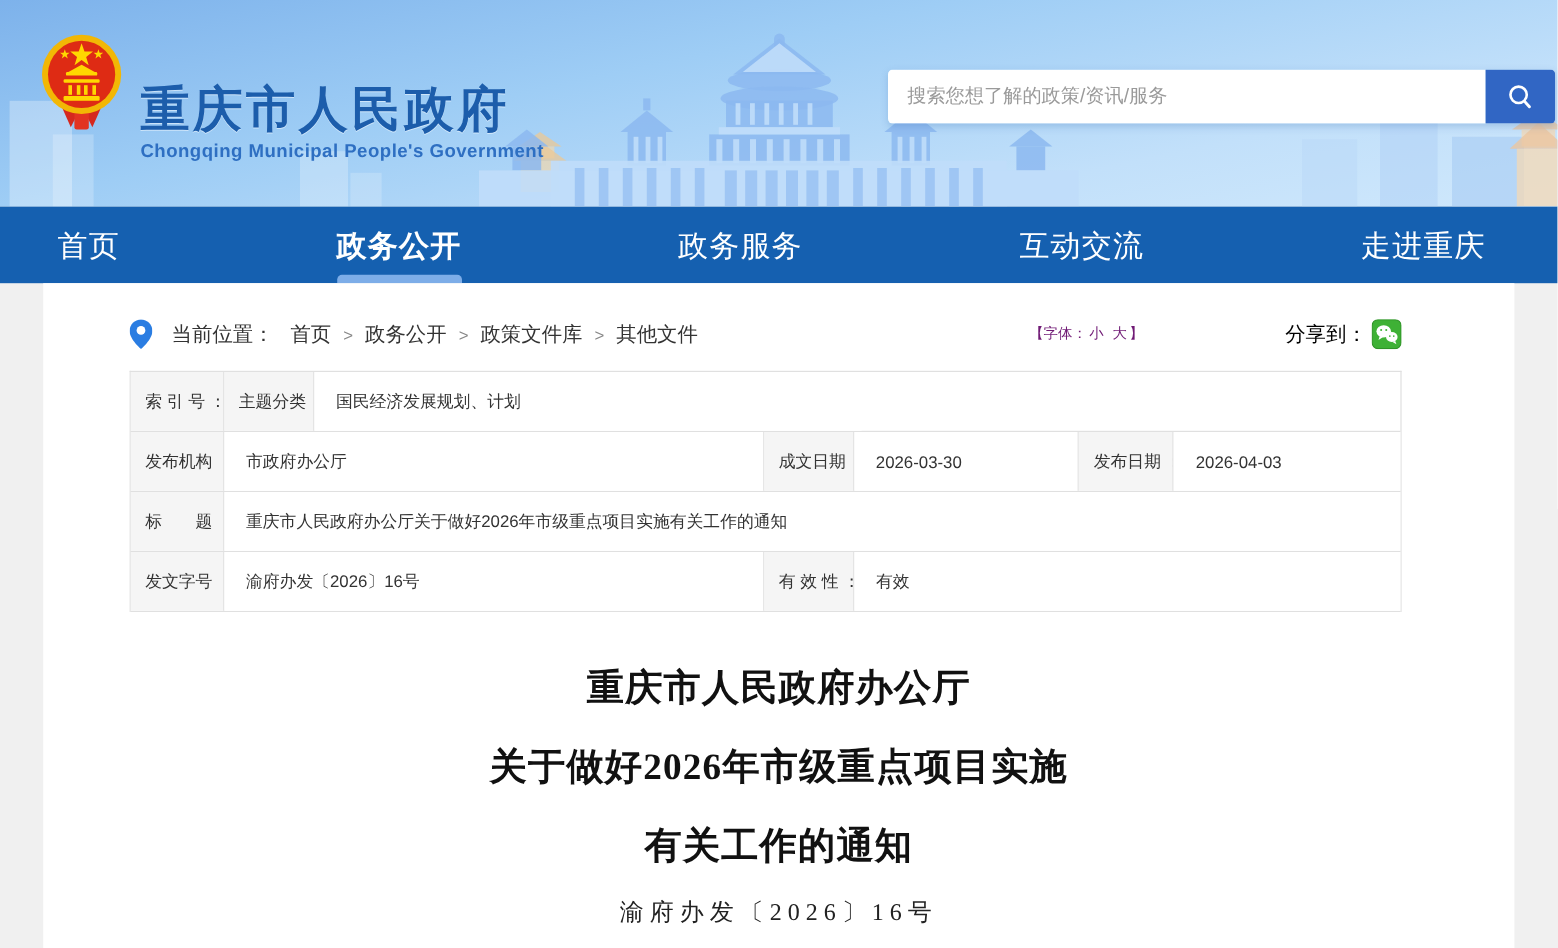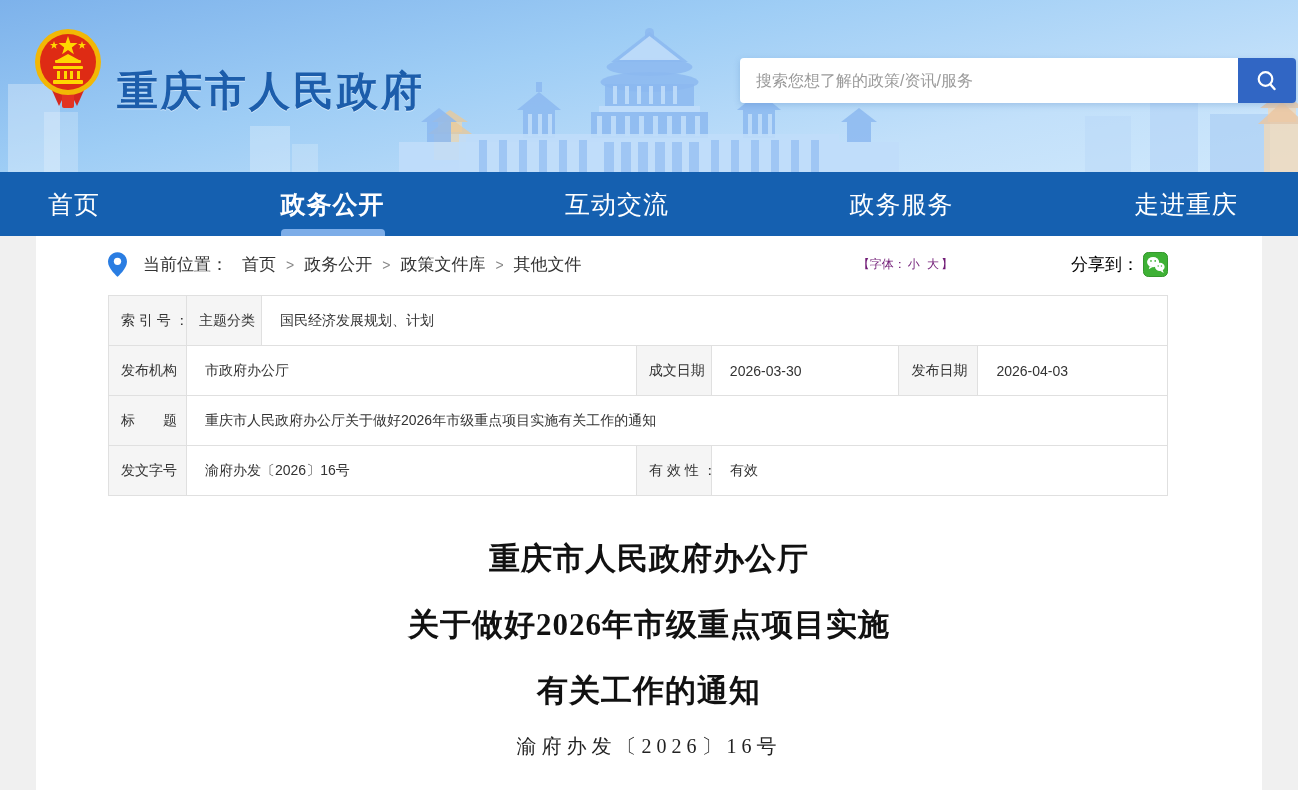--- a/index.html
+++ b/index.html
@@ -70,21 +70,21 @@
   }
 
   
   .content-card {
     position: absolute; left: 36px; top: 236px;
     width: 1226px; height: 554px; background: #ffffff;
   }
 
   .breadcrumb-row {
     display: flex; align-items: center;
-    padding: 16px 0 0 0; margin: 0 94px 0 72px;
+    padding: 30px 0 0 0; margin: 0 94px 0 72px;
     font-size: 17px; color: #333;
   }
   .pin-icon { width: 19px; height: 25px; margin-right: 16px; flex: none; }
   .crumb-prefix { margin-right: 14px; color: #333; }
   .crumb { color: #333; cursor: pointer; }
   .crumb-sep { color: #888; margin: 0 10px; font-size: 14px; }
   .breadcrumb-spacer { flex: 1; }
   .font-control { color: #701a75; font-size: 12px; white-space: nowrap; }
   .font-size-btn { cursor: pointer; margin: 0 2px; }
   .share-group { display: flex; align-items: center; margin-left: 118px; white-space: nowrap; }
@@ -238,20 +238,21 @@
         <rect x="20" y="40" width="30" height="3" rx="1"></rect>
         <rect x="24" y="45" width="3" height="8"></rect>
           <rect x="31" y="45" width="3" height="8"></rect>
         <rect x="37" y="45" width="3" height="8"></rect>
           <rect x="44" y="45" width="3" height="8"></rect>
         <rect x="20" y="54" width="30" height="4" rx="1"></rect>
       </g>
     </svg>
     <div class="logo-text">
       <div class="site-title">重庆市人民政府</div>
+      <div class="site-subtitle">Chongqing Municipal People's Government</div>
     </div>
   </div>
 
   <div class="search-box">
     <input class="search-input" type="text" placeholder="搜索您想了解的政策/资讯/服务" style="">
     <button class="search-btn">
       <svg width="26" height="26" viewBox="0 0 26 26">
         <circle cx="11.5" cy="11" r="6.8" fill="none" stroke="#ffffff" stroke-width="2.2"></circle>
         <line x1="16.5" y1="16.5" x2="20.5" y2="21" stroke="#ffffff" stroke-width="2.4" stroke-linecap="round"></line>
       </svg>
@@ -261,24 +262,24 @@
 
 <nav class="main-nav">
   <div class="nav-item">
     <span>首页</span>
   </div>
   <div class="nav-item active">
     <span>政务公开</span>
     <span class="nav-underline"></span>
   </div>
   <div class="nav-item">
+    <span>政务服务</span>
+  </div>
+  <div class="nav-item">
     <span>互动交流</span>
-  </div>
-  <div class="nav-item">
-    <span>政务服务</span>
   </div>
   <div class="nav-item">
     <span>走进重庆</span>
   </div>
 </nav>
 
 <main class="content-card">
 
   <div class="breadcrumb-row">
     <svg class="pin-icon" viewBox="0 0 24 31">

